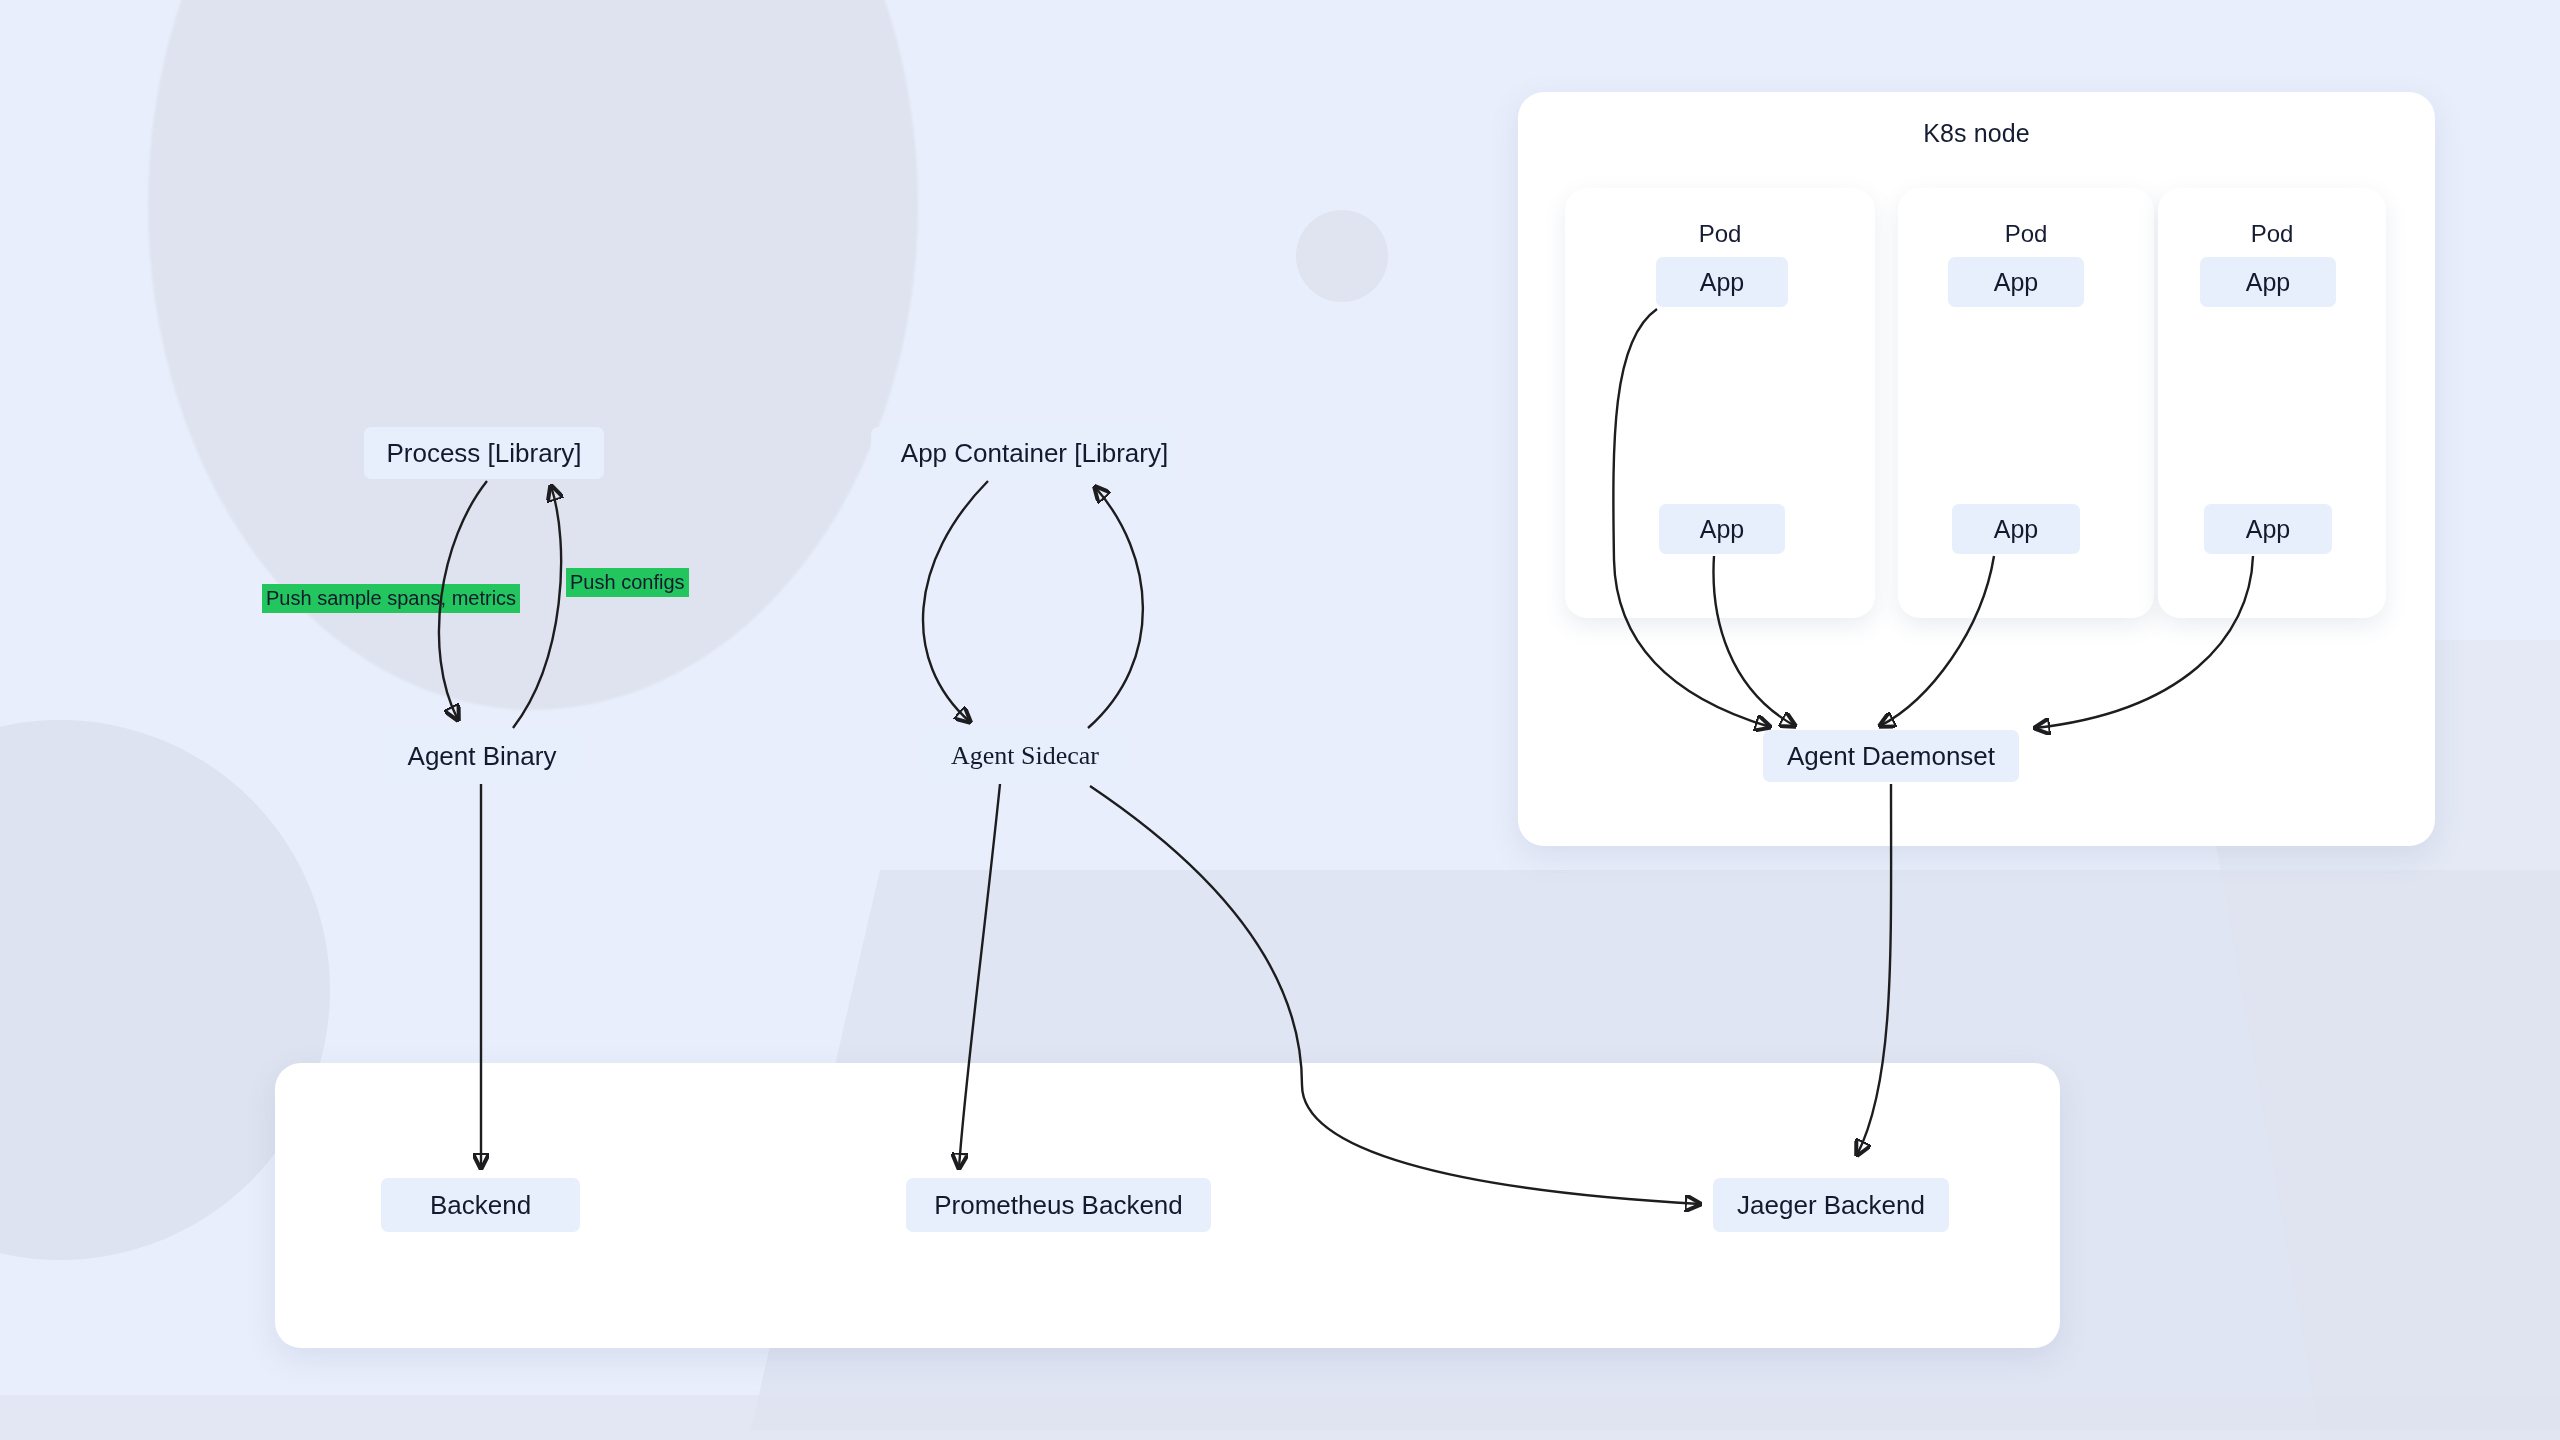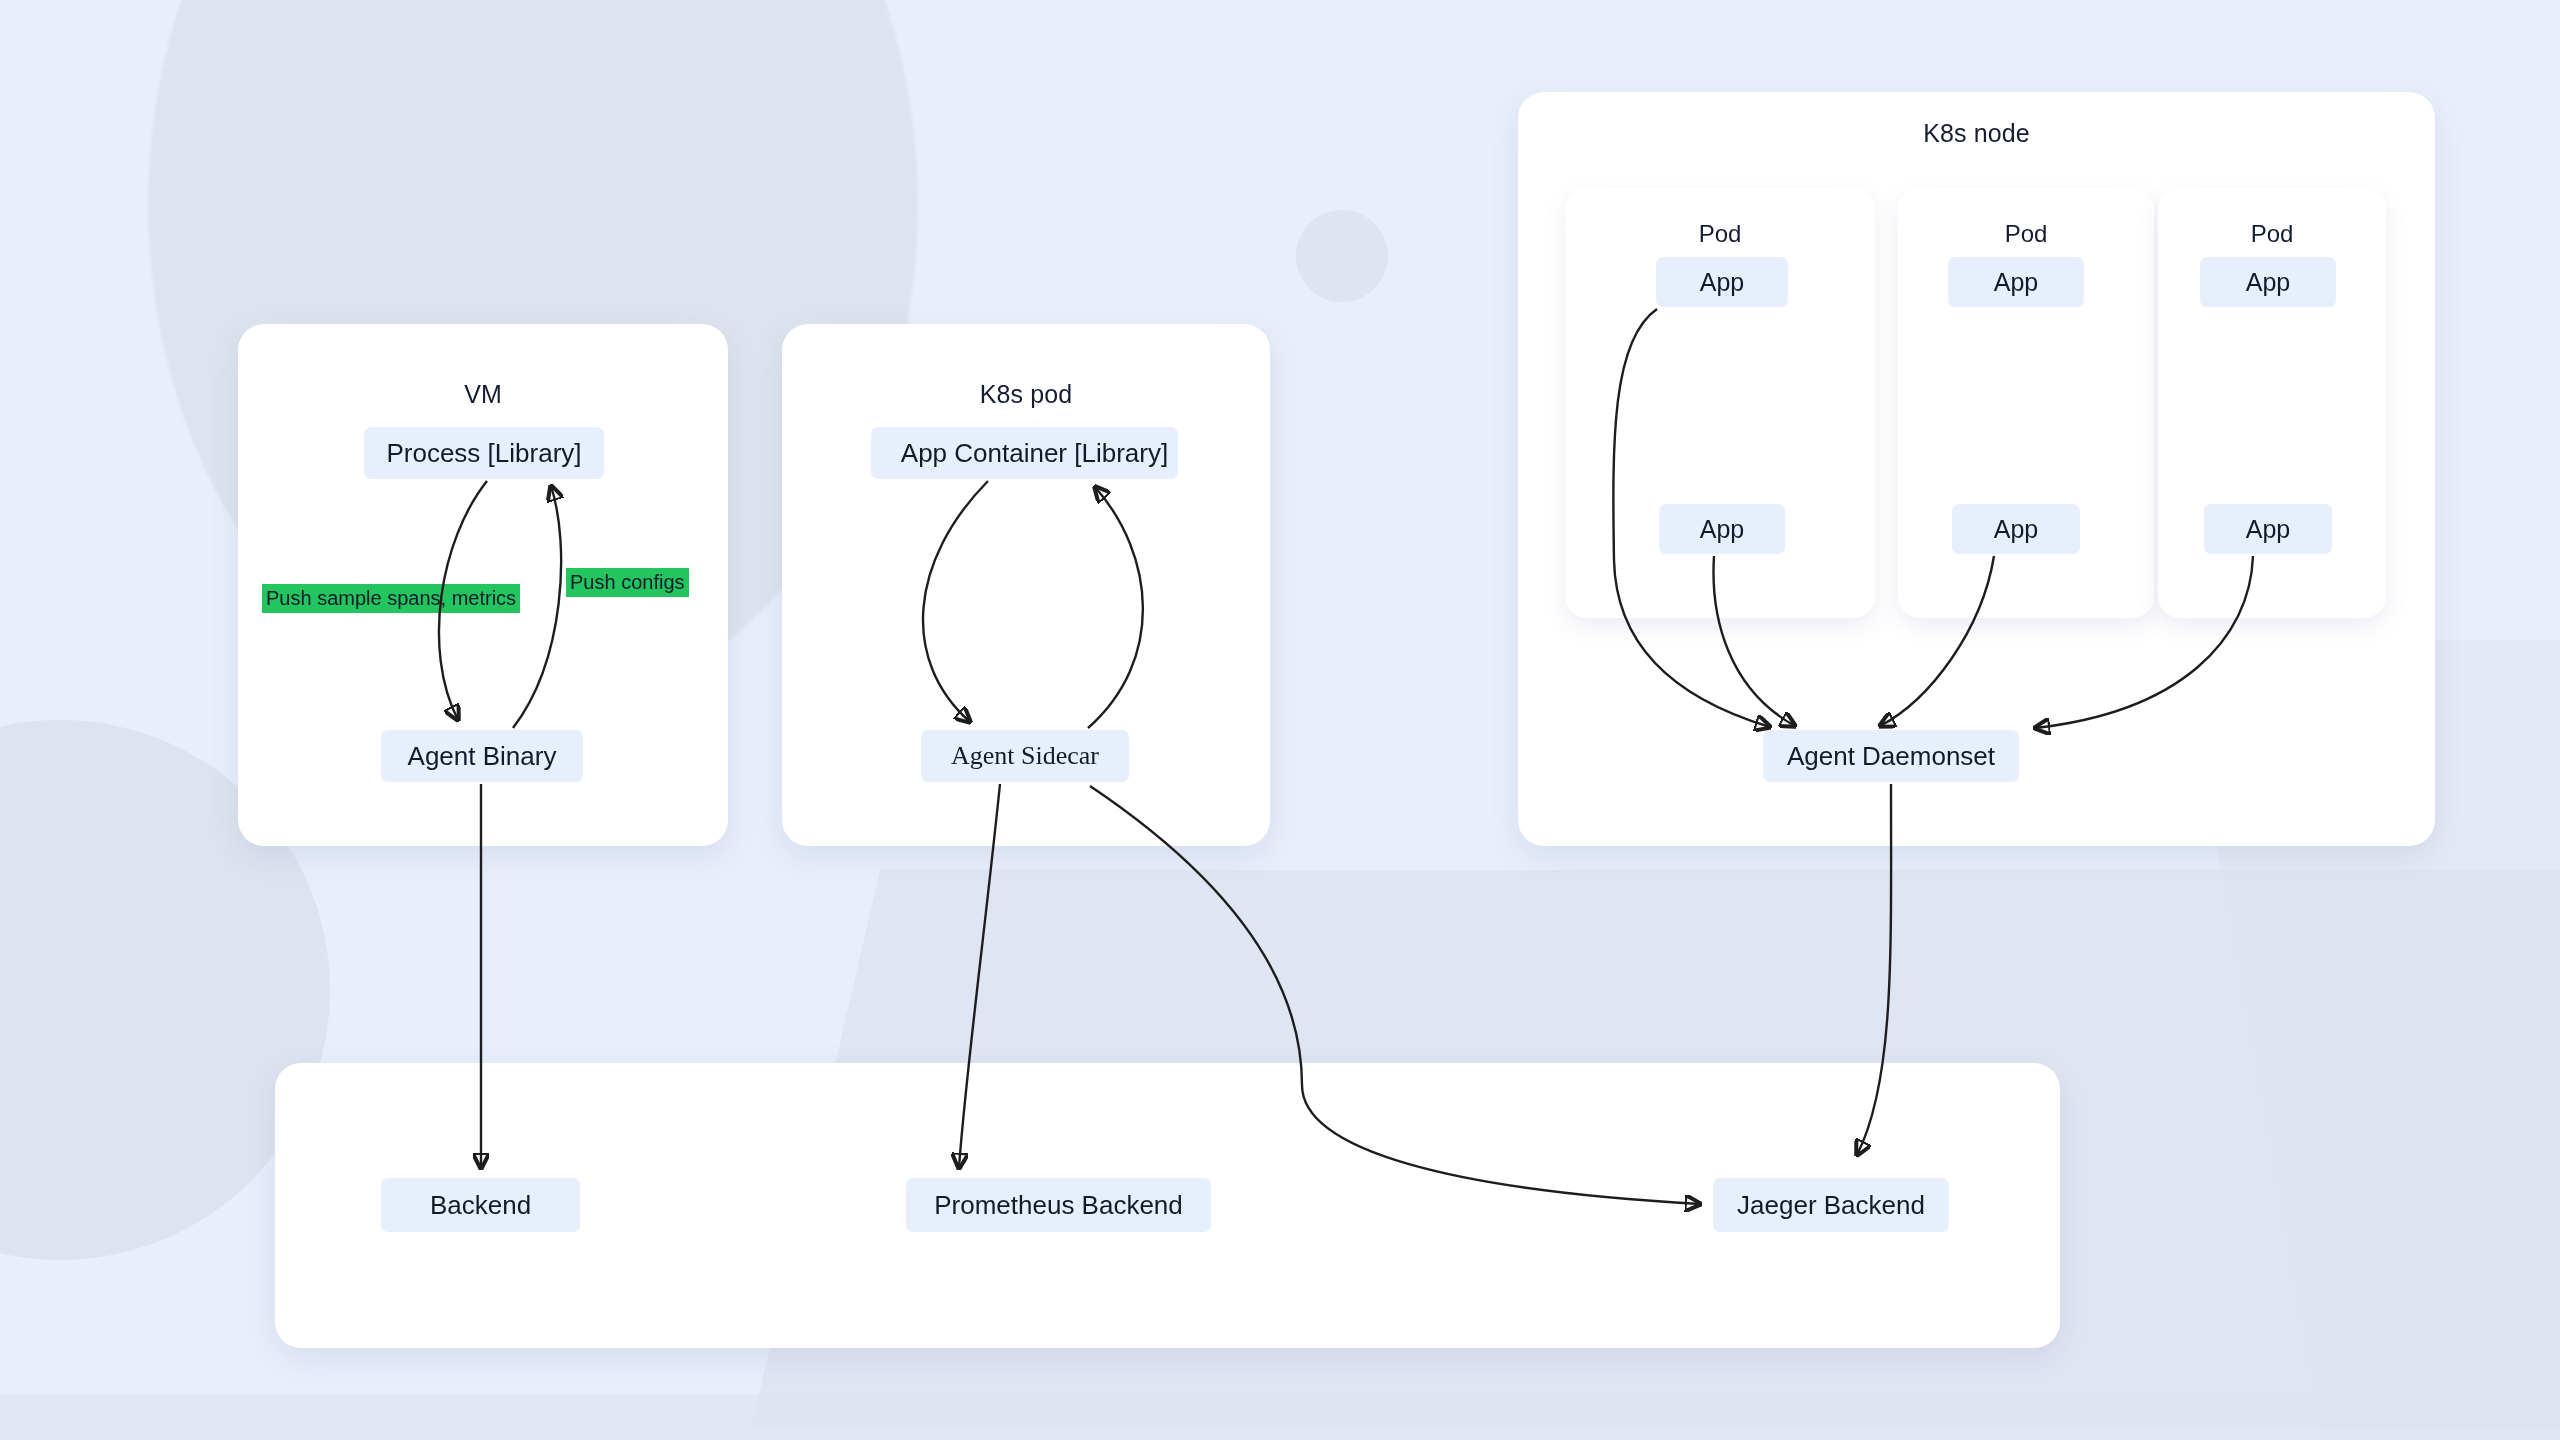--- a/index.html
+++ b/index.html
@@ -142,31 +142,25 @@
 
   <div id="bg-layer">
     <div class="bg-shape bg-ellipse-top-left"></div>
     <div class="bg-shape bg-band-bottom-right"></div>
     <div class="bg-shape bg-wedge-right"></div>
     <div class="bg-shape bg-circle-bottom-left"></div>
     <div class="bg-shape bg-circle-small"></div>
     <div class="bg-shape bg-band-lower"></div>
   </div>
 
-  <div class="group-card" style="left:238px; top:324px; width:490px; height:522px;">
-    <div class="group-title" style="top:56px;">VM</div>
-  </div>
   <div class="node" style="left:364px; top:427px; width:240px; height:52px;">Process [Library]</div>
   <div class="node" style="left:381px; top:730px; width:202px; height:52px;">Agent Binary</div>
   <div class="edge-label" style="left:262px; top:584px;">Push sample spans, metrics</div>
   <div class="edge-label" style="left:566px; top:568px;">Push configs</div>
 
-  <div class="group-card" style="left:782px; top:324px; width:488px; height:522px;">
-    <div class="group-title" style="top:56px;">K8s pod</div>
-  </div>
   <div class="node" style="left:871px; top:427px; width:307px; height:52px;padding-left:34px;">App Container [Library]</div>
   <div class="node" style="left:921px; top:730px; width:208px; height:52px;font-family:Liberation Serif, serif;">Agent Sidecar</div>
 
   <div class="group-card" style="left:1518px; top:92px; width:917px; height:754px;">
     <div class="group-title" style="top:27px;">K8s node</div>
   </div>
 
   <div class="pod-card" style="left:1565px; top:188px; width:310px; height:430px;">
     <div class="pod-title" style="top:32px;">Pod</div>
   </div>

